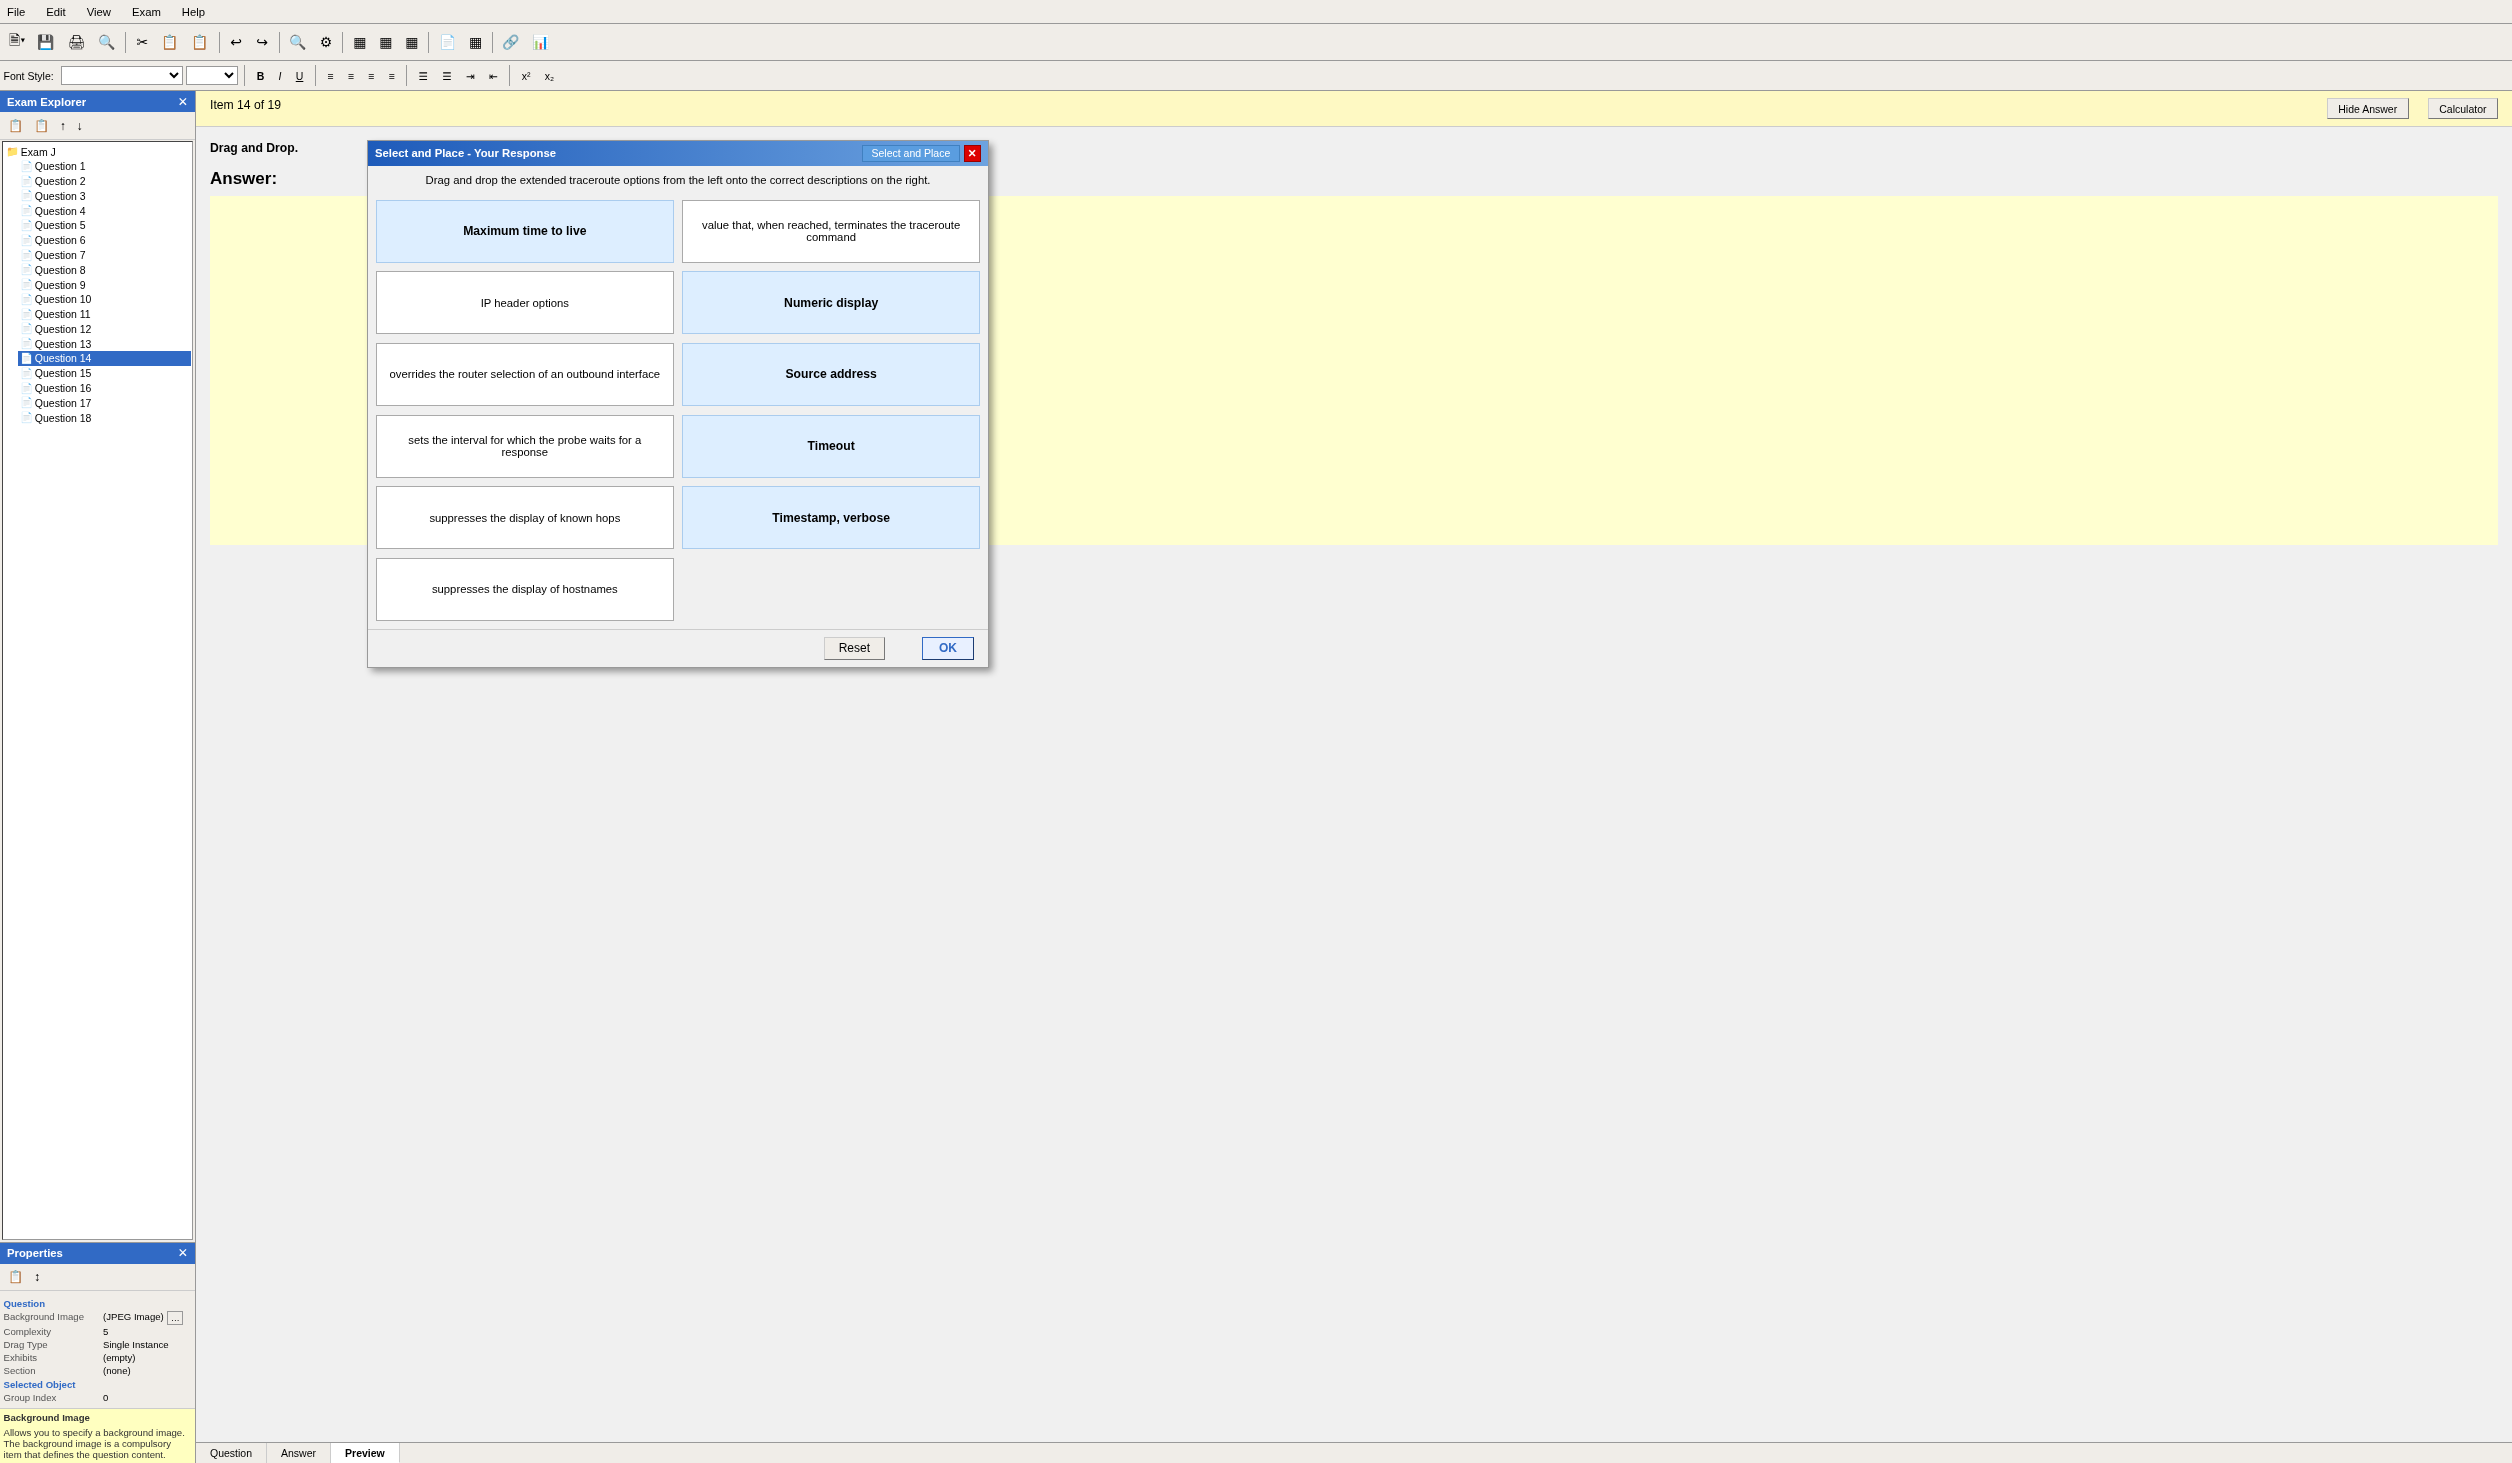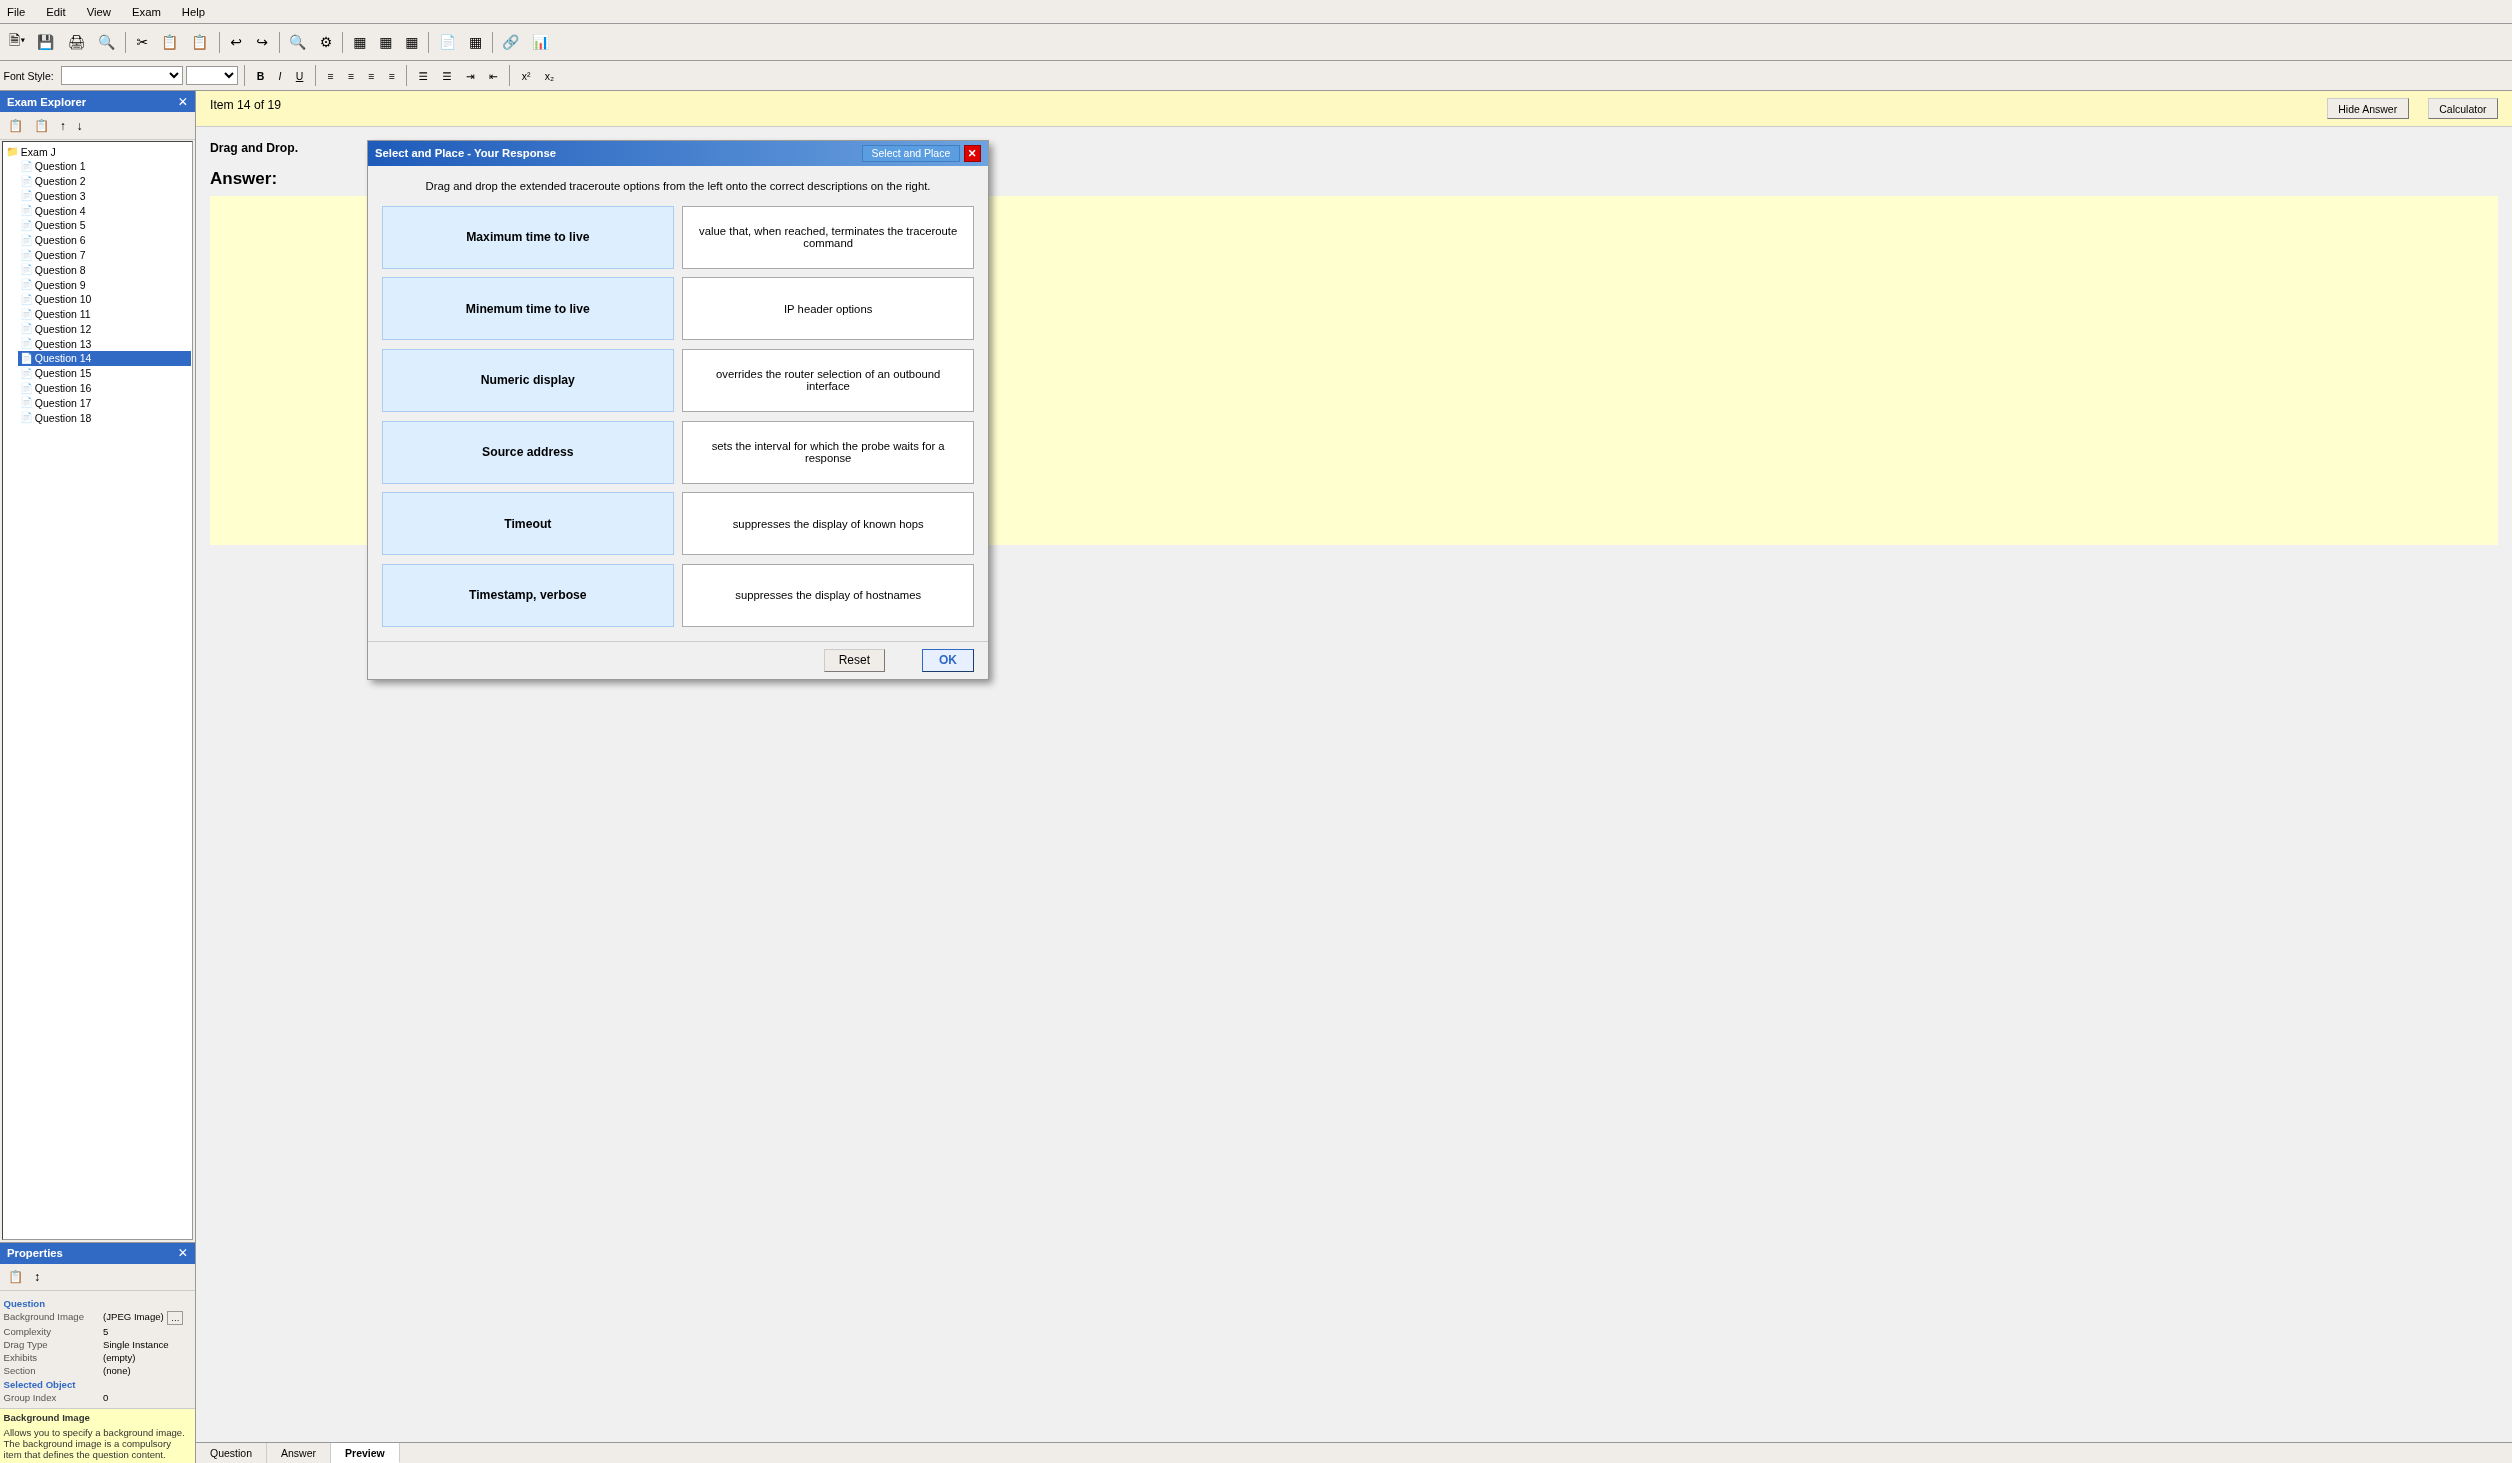--- a/index.html
+++ b/index.html
@@ -71,21 +71,21 @@
     .tab { padding: 3.5px 14px; cursor: pointer; border-right: 0.9px solid #ccc; font-size: 10.5px; background: #f0ede8; }
     .tab.active { background: white; font-weight: bold; border-bottom: 1.7px solid white; }
 
     
     .dialog-overlay { position: fixed; top: 0; left: 0; width: 100%; height: 100%; z-index: 100; }
     .dialog { position: absolute; top: 140px; left: 367px; width: 622px; background: #f0f0f0; border: 1.7px solid #999; box-shadow: 3.5px 3.5px 7px rgba(0,0,0,0.4); }
     .dialog-title-bar { background: linear-gradient(to right, #1e5bba, #6da3e0); color: white; padding: 3.5px 7px; display: flex; justify-content: space-between; align-items: center; }
     .dialog-title { font-size: 11.3px; font-weight: bold; }
     .dialog-close-btn { background: #d00; border: 0.9px solid #900; color: white; cursor: pointer; width: 17.5px; height: 17.5px; display: flex; align-items: center; justify-content: center; font-size: 10.5px; font-weight: bold; }
     .dialog-badge { background: #5a9de0; color: white; padding: 1.7px 8.7px; font-size: 10.5px; border: 0.9px solid #4080c0; }
-    .dialog-content { padding: 14px; }
+    .dialog-content { padding: 8px; }
     .dialog-instructions { font-size: 11.3px; text-align: center; margin-bottom: 14px; font-weight: normal; }
     .drag-grid { display: grid; grid-template-columns: 1fr 1fr; gap: 8.7px; }
     .drag-item { background: #ddeeff; border: 0.9px solid #aaccee; padding: 15.7px 14px; text-align: center; font-weight: bold; font-size: 12.2px; cursor: grab; min-height: 63px; display: flex; align-items: center; justify-content: center; }
     .drop-item { background: white; border: 0.9px solid #aaa; padding: 12.2px 10.5px; text-align: center; font-size: 11.3px; min-height: 63px; display: flex; align-items: center; justify-content: center; }
     .dialog-footer { padding: 7px 14px; display: flex; justify-content: flex-end; gap: 7px; border-top: 0.9px solid #ccc; background: #f0f0f0; }
     .footer-btn { background: #f0ede8; border: 1.7px outset #ccc; padding: 3.5px 14px; cursor: pointer; font-size: 12px; min-width: 52px; margin-left: 30px; }
     .footer-btn.ok { background: #e8f0ff; border-color: #316ac5; color: #316ac5; font-weight: bold; }
 
     
     ::-webkit-scrollbar { width: 14px; }
@@ -326,21 +326,20 @@
         <button class="dialog-close-btn">✕</button>
       </div>
     </div>
     <div class="dialog-content">
       <div class="dialog-instructions">Drag and drop the extended traceroute options from the left onto the correct descriptions on the right.</div>
       <div class="drag-grid">
 
         <div class="drag-item">Maximum time to live</div>
         <div class="drop-item">value that, when reached, terminates the traceroute command</div>
 
-        <div class="drag-item">Minemum time to live</div>
         <div class="drop-item">IP header options</div>
 
         <div class="drag-item">Numeric display</div>
         <div class="drop-item">overrides the router selection of an outbound interface</div>
 
         <div class="drag-item">Source address</div>
         <div class="drop-item">sets the interval for which the probe waits for a response</div>
 
         <div class="drag-item">Timeout</div>
         <div class="drop-item">suppresses the display of known hops</div>

